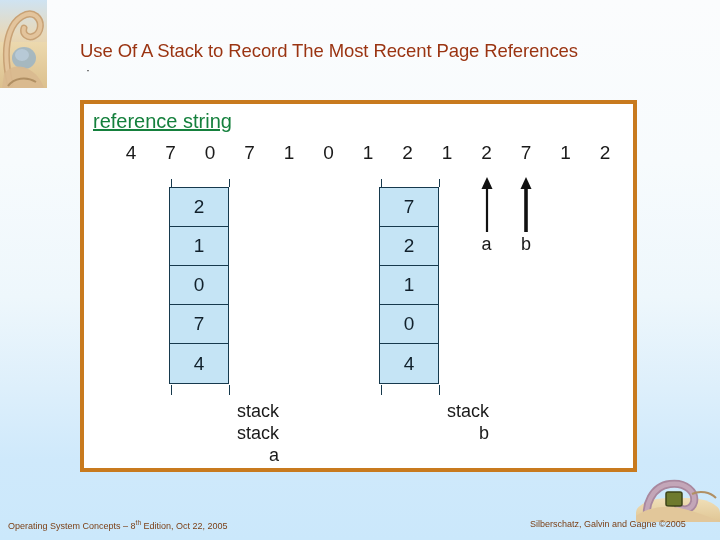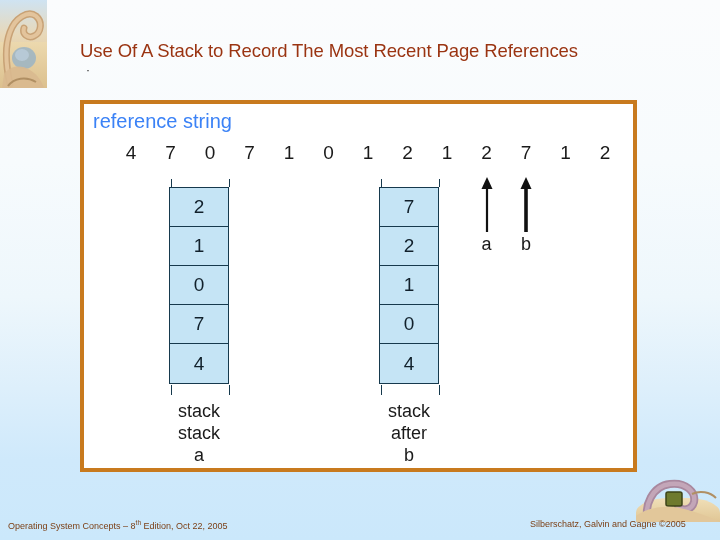--- a/index.html
+++ b/index.html
@@ -91,22 +91,23 @@
     width: 557px;
     height: 372px;
     background: #ffffff;
     border: 4px solid #c87a1e;
     box-sizing: border-box;
     overflow: hidden;
   }
 
   .fig-label {
     position: absolute;
-    color: #3b82f6;
+    color: #15803d;
     font-family: "Liberation Sans", sans-serif;
+    text-decoration: underline;
   }
 
   #reference-string-label {
     left: 9px;
     top: 6px;
     font-size: 20px;
   }
 
   
   #refstring-row {
@@ -164,21 +165,21 @@
   
   .stack-guide {
     position: absolute;
     width: 0;
     border-left: 1.4px solid #16394d;
   }
 
   .stack-caption {
     position: absolute;
     width: 160px;
-    text-align: center;
+    text-align: right;
     font-size: 18px;
     line-height: 22px;
     color: #1a1a1a;
   }
 
   
   #footer-left {
     position: absolute;
     left: 8px;
     top: 519px;
@@ -285,21 +286,20 @@
         <div class="stack-guide" style="left: 355px; top: 281px; height: 10px;"></div>
         <div class="stack" style="left: 295px; top: 83px;">
           <div class="cell">7</div>
           <div class="cell">2</div>
           <div class="cell">1</div>
           <div class="cell">0</div>
           <div class="cell">4</div>
         </div>
         <div class="stack-caption" style="left: 245px; top: 296px;">
           <div>stack</div>
-          <div>after</div>
           <div>b</div>
         </div>
       </div>
 
   </div>
 
   <div id="logo-bottom">
     <div class="sand2"></div>
     <svg width="84" height="46" viewBox="0 0 84 46">
       <path d="M12 44 C8 30 16 10 34 8 C50 6 60 16 58 26 C56 34 46 36 42 30" fill="none" stroke="#a9889e" stroke-width="8" stroke-linecap="round"></path>

